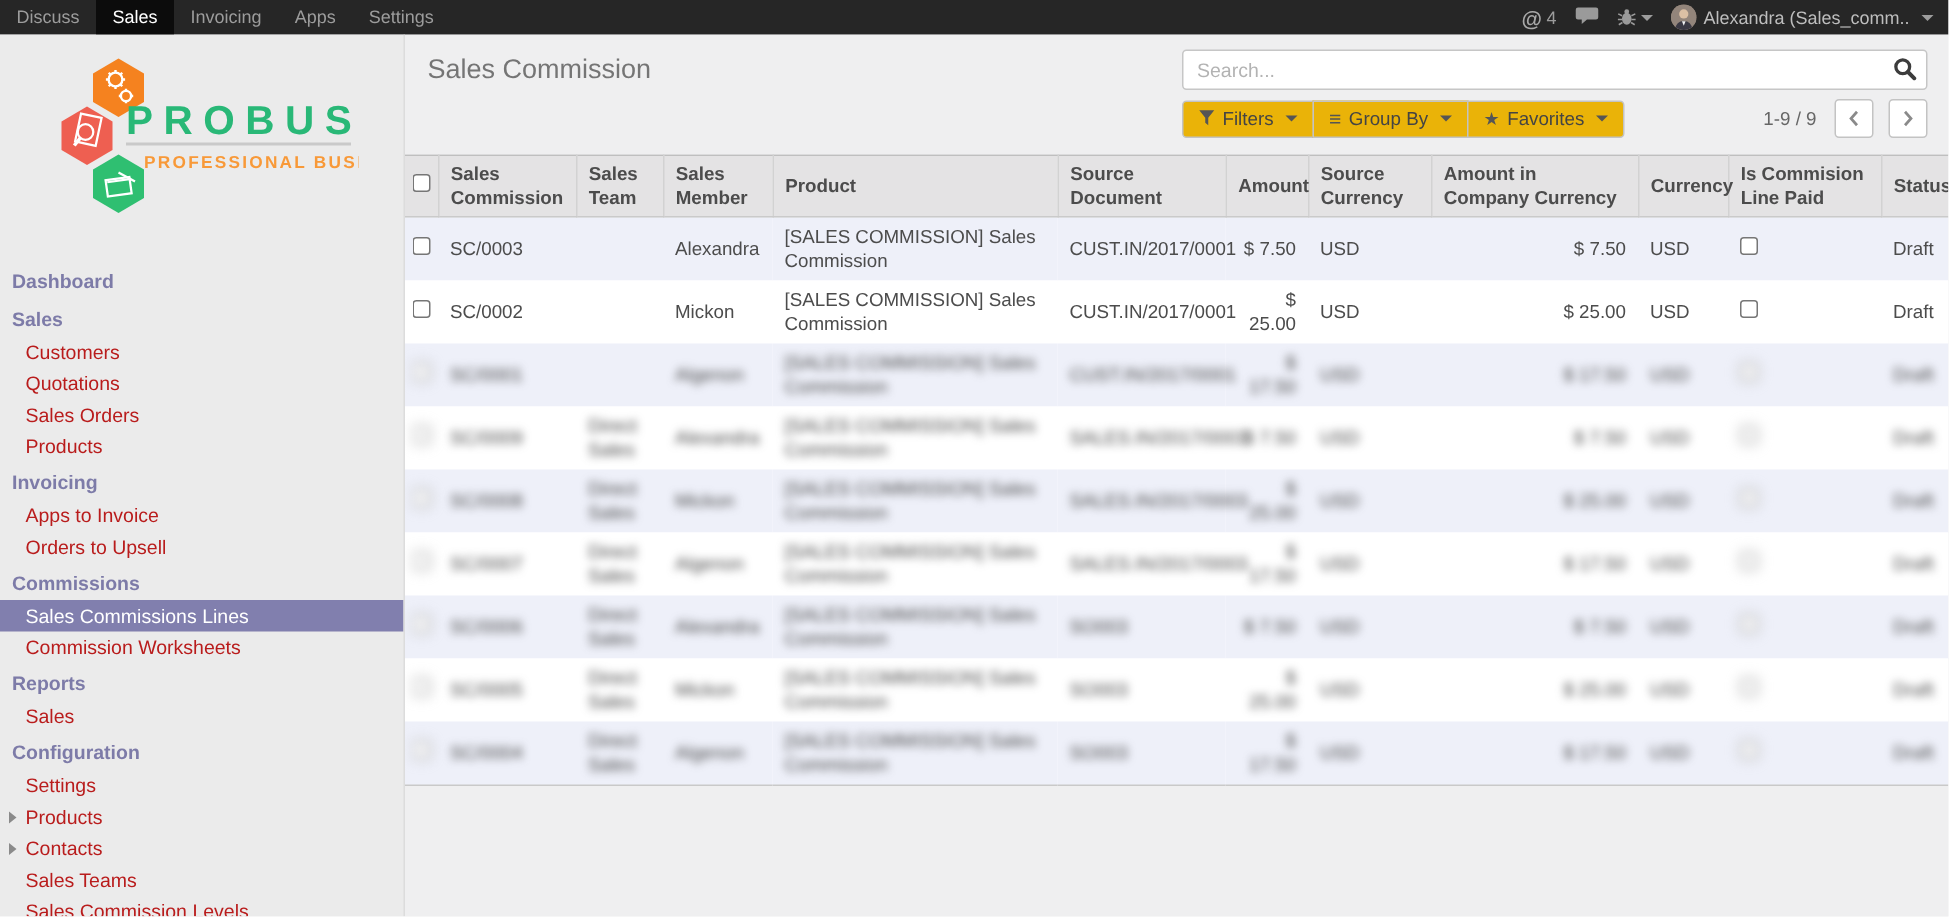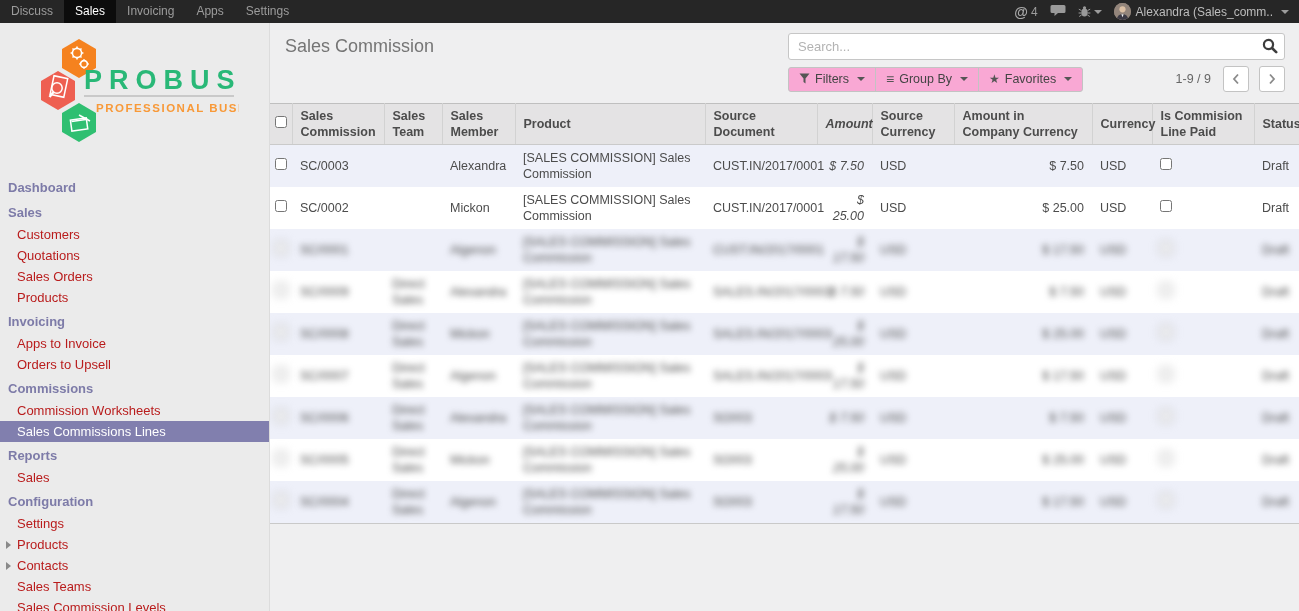--- a/index.html
+++ b/index.html
@@ -35,21 +35,21 @@
   .content { flex:1; display:flex; flex-direction:column; overflow:hidden; }
   .control-panel { background:#efeff0; height:80px; flex:0 0 80px; display:flex; justify-content:space-between; padding:10px 14px 0 15px; }
   .page-title { font-size:18px; color:#757575; margin-top:3px; }
   .cp-right { width:497px; display:flex; flex-direction:column; }
   .search-box { position:relative; height:27px; }
   .search-input { width:100%; height:27px; border:1px solid #c6c6c6; border-radius:3px; padding:0 30px 0 9px; font-size:13px; color:#444; background:#fff; font-family:"Liberation Sans", sans-serif; }
   .search-input::placeholder { color:#b3b3b3; }
   .search-icon { position:absolute; right:7px; top:5px; cursor:pointer; }
   .cp-row2 { display:flex; justify-content:space-between; align-items:center; margin-top:6px; }
   .btn-group { display:flex; }
-  .btn { background:#f9a8d4; border:1px solid #c3c3c3; font-size:12.5px; color:#444; padding:4px 10px 5px 10px; display:flex; align-items:center; gap:5px; cursor:pointer; margin-left:-1px; }
+  .btn { background:#eab308; border:1px solid #c3c3c3; font-size:12.5px; color:#444; padding:4px 10px 5px 10px; display:flex; align-items:center; gap:5px; cursor:pointer; margin-left:-1px; }
   .btn:first-child { border-radius:3px 0 0 3px; margin-left:0; }
   .btn:last-child { border-radius:0 3px 3px 0; }
   .btn .caret { border-top-color:#555; }
   .icon-eq { font-size:14px; color:#555; line-height:10px; }
   .icon-star { font-size:12px; color:#555; }
   .pager { display:flex; align-items:center; gap:8px; }
   .pager-text { font-size:12.5px; color:#666; margin-right:2px; }
   .pager-btn { width:26px; height:26px; background:#fff; border:1px solid #c3c3c3; border-radius:3px; display:flex; align-items:center; justify-content:center; cursor:pointer; margin-left:2px; }
 
   
@@ -60,21 +60,21 @@
   tbody td { padding:5px 8px; line-height:16px; vertical-align:middle; color:#4c4c4c; }
   tbody tr { background:#ffffff; height:41px; cursor:pointer; }
   tbody tr.stripe { background:#eef0f9; }
   .right { text-align:right; }
   .col-select { width:22px; text-align:center; padding:4px 2px !important; }
   .col-commission { width:92px; }
   .col-team { width:58px; }
   .col-member { width:73px; }
   .col-product { width:190px; }
   .col-source { width:112px; }
-  .col-amount { width:55px;font-style:italic; }
+  .col-amount { width:55px; }
   .col-source_currency { width:82px; }
   .col-amount_company { width:138px; }
   .col-currency { width:60px; }
   .col-paid { width:102px; }
   .col-status { width:46px; padding-right:2px !important; }
   td.col-status { }
   table { border-bottom:1px solid #c9c9c9; }
   input[type="checkbox"] { width:12px; height:12px; accent-color:#f0f0f0; }
   tr.blurred .cell { filter:blur(3px); }
   tr.blurred input { filter:blur(3px); }
@@ -187,22 +187,22 @@
           <div class="side-header">Dashboard</div>
           <div class="side-header">Sales</div>
           <div class="side-item"><span>Customers</span></div>
           <div class="side-item"><span>Quotations</span></div>
           <div class="side-item"><span>Sales Orders</span></div>
           <div class="side-item"><span>Products</span></div>
           <div class="side-header">Invoicing</div>
           <div class="side-item"><span>Apps to Invoice</span></div>
           <div class="side-item"><span>Orders to Upsell</span></div>
           <div class="side-header">Commissions</div>
+          <div class="side-item active"><span>Sales Commissions Lines</span></div>
           <div class="side-item"><span>Commission Worksheets</span></div>
-          <div class="side-item active"><span>Sales Commissions Lines</span></div>
           <div class="side-header">Reports</div>
           <div class="side-item"><span>Sales</span></div>
           <div class="side-header">Configuration</div>
           <div class="side-item"><span>Settings</span></div>
           <div class="side-item"><span class="tri"></span><span>Products</span></div>
           <div class="side-item"><span class="tri"></span><span>Contacts</span></div>
           <div class="side-item"><span>Sales Teams</span></div>
           <div class="side-item"><span>Sales Commission Levels</span></div>
         </div>
     </div>

